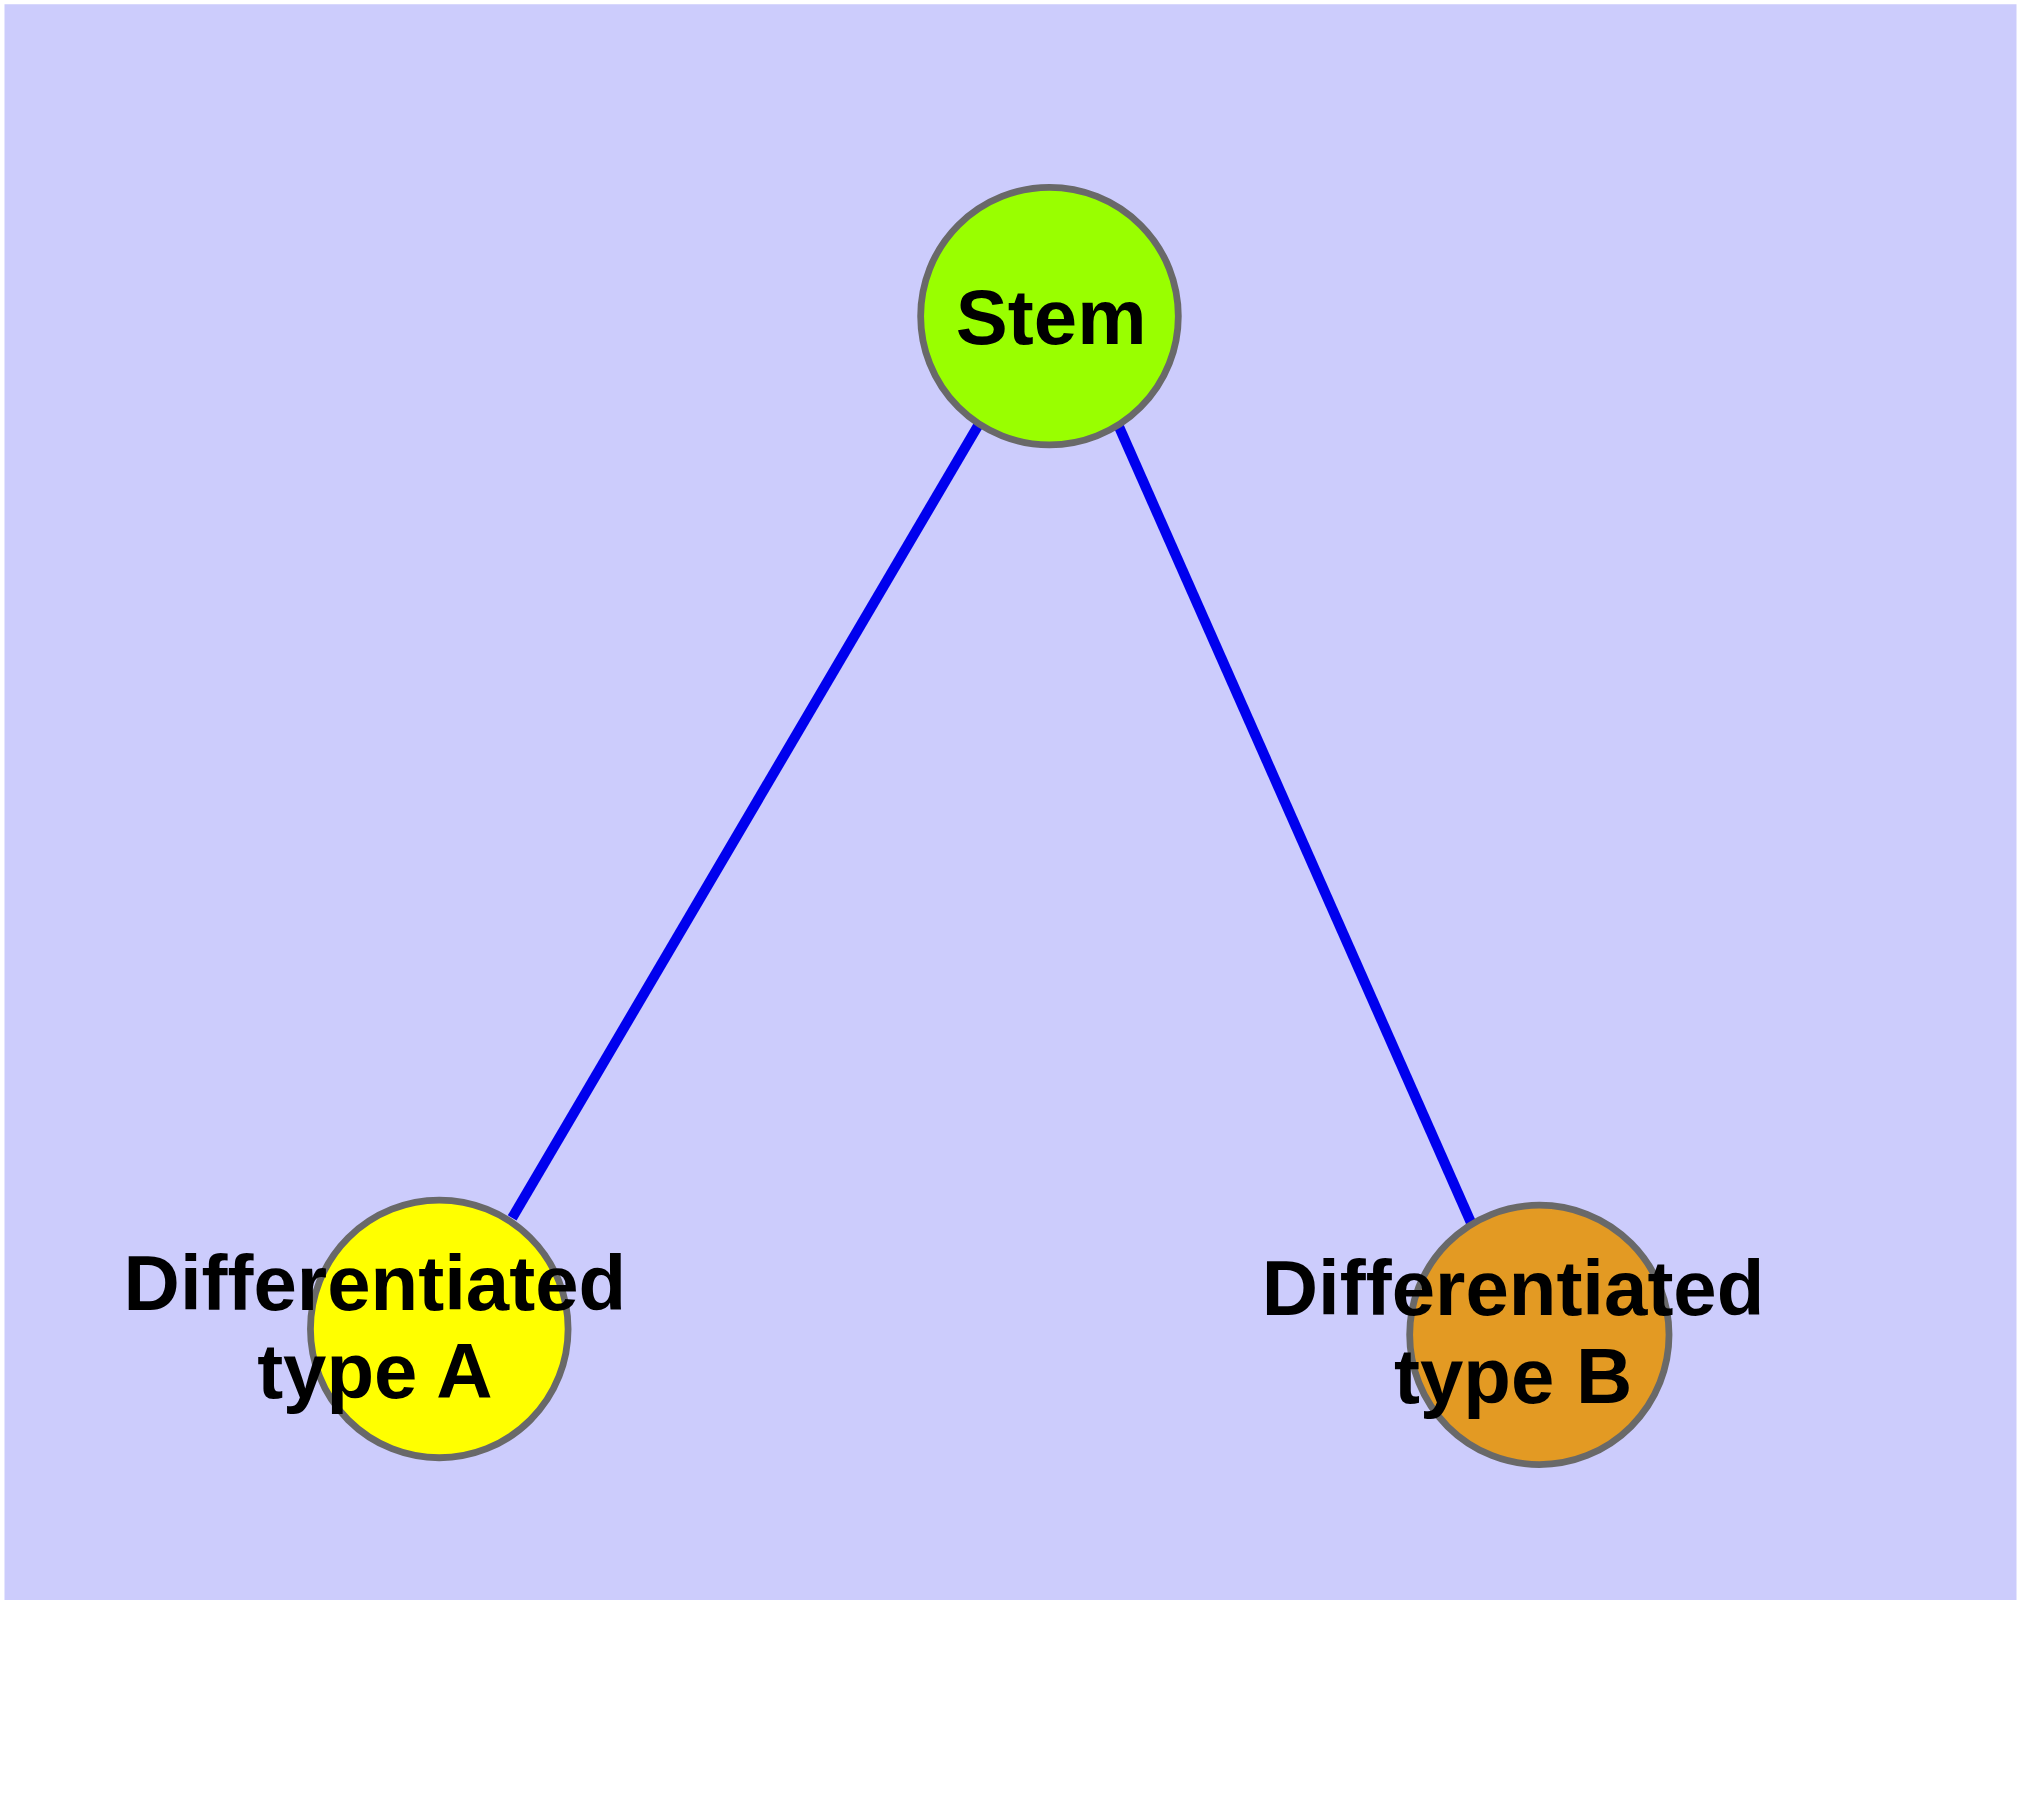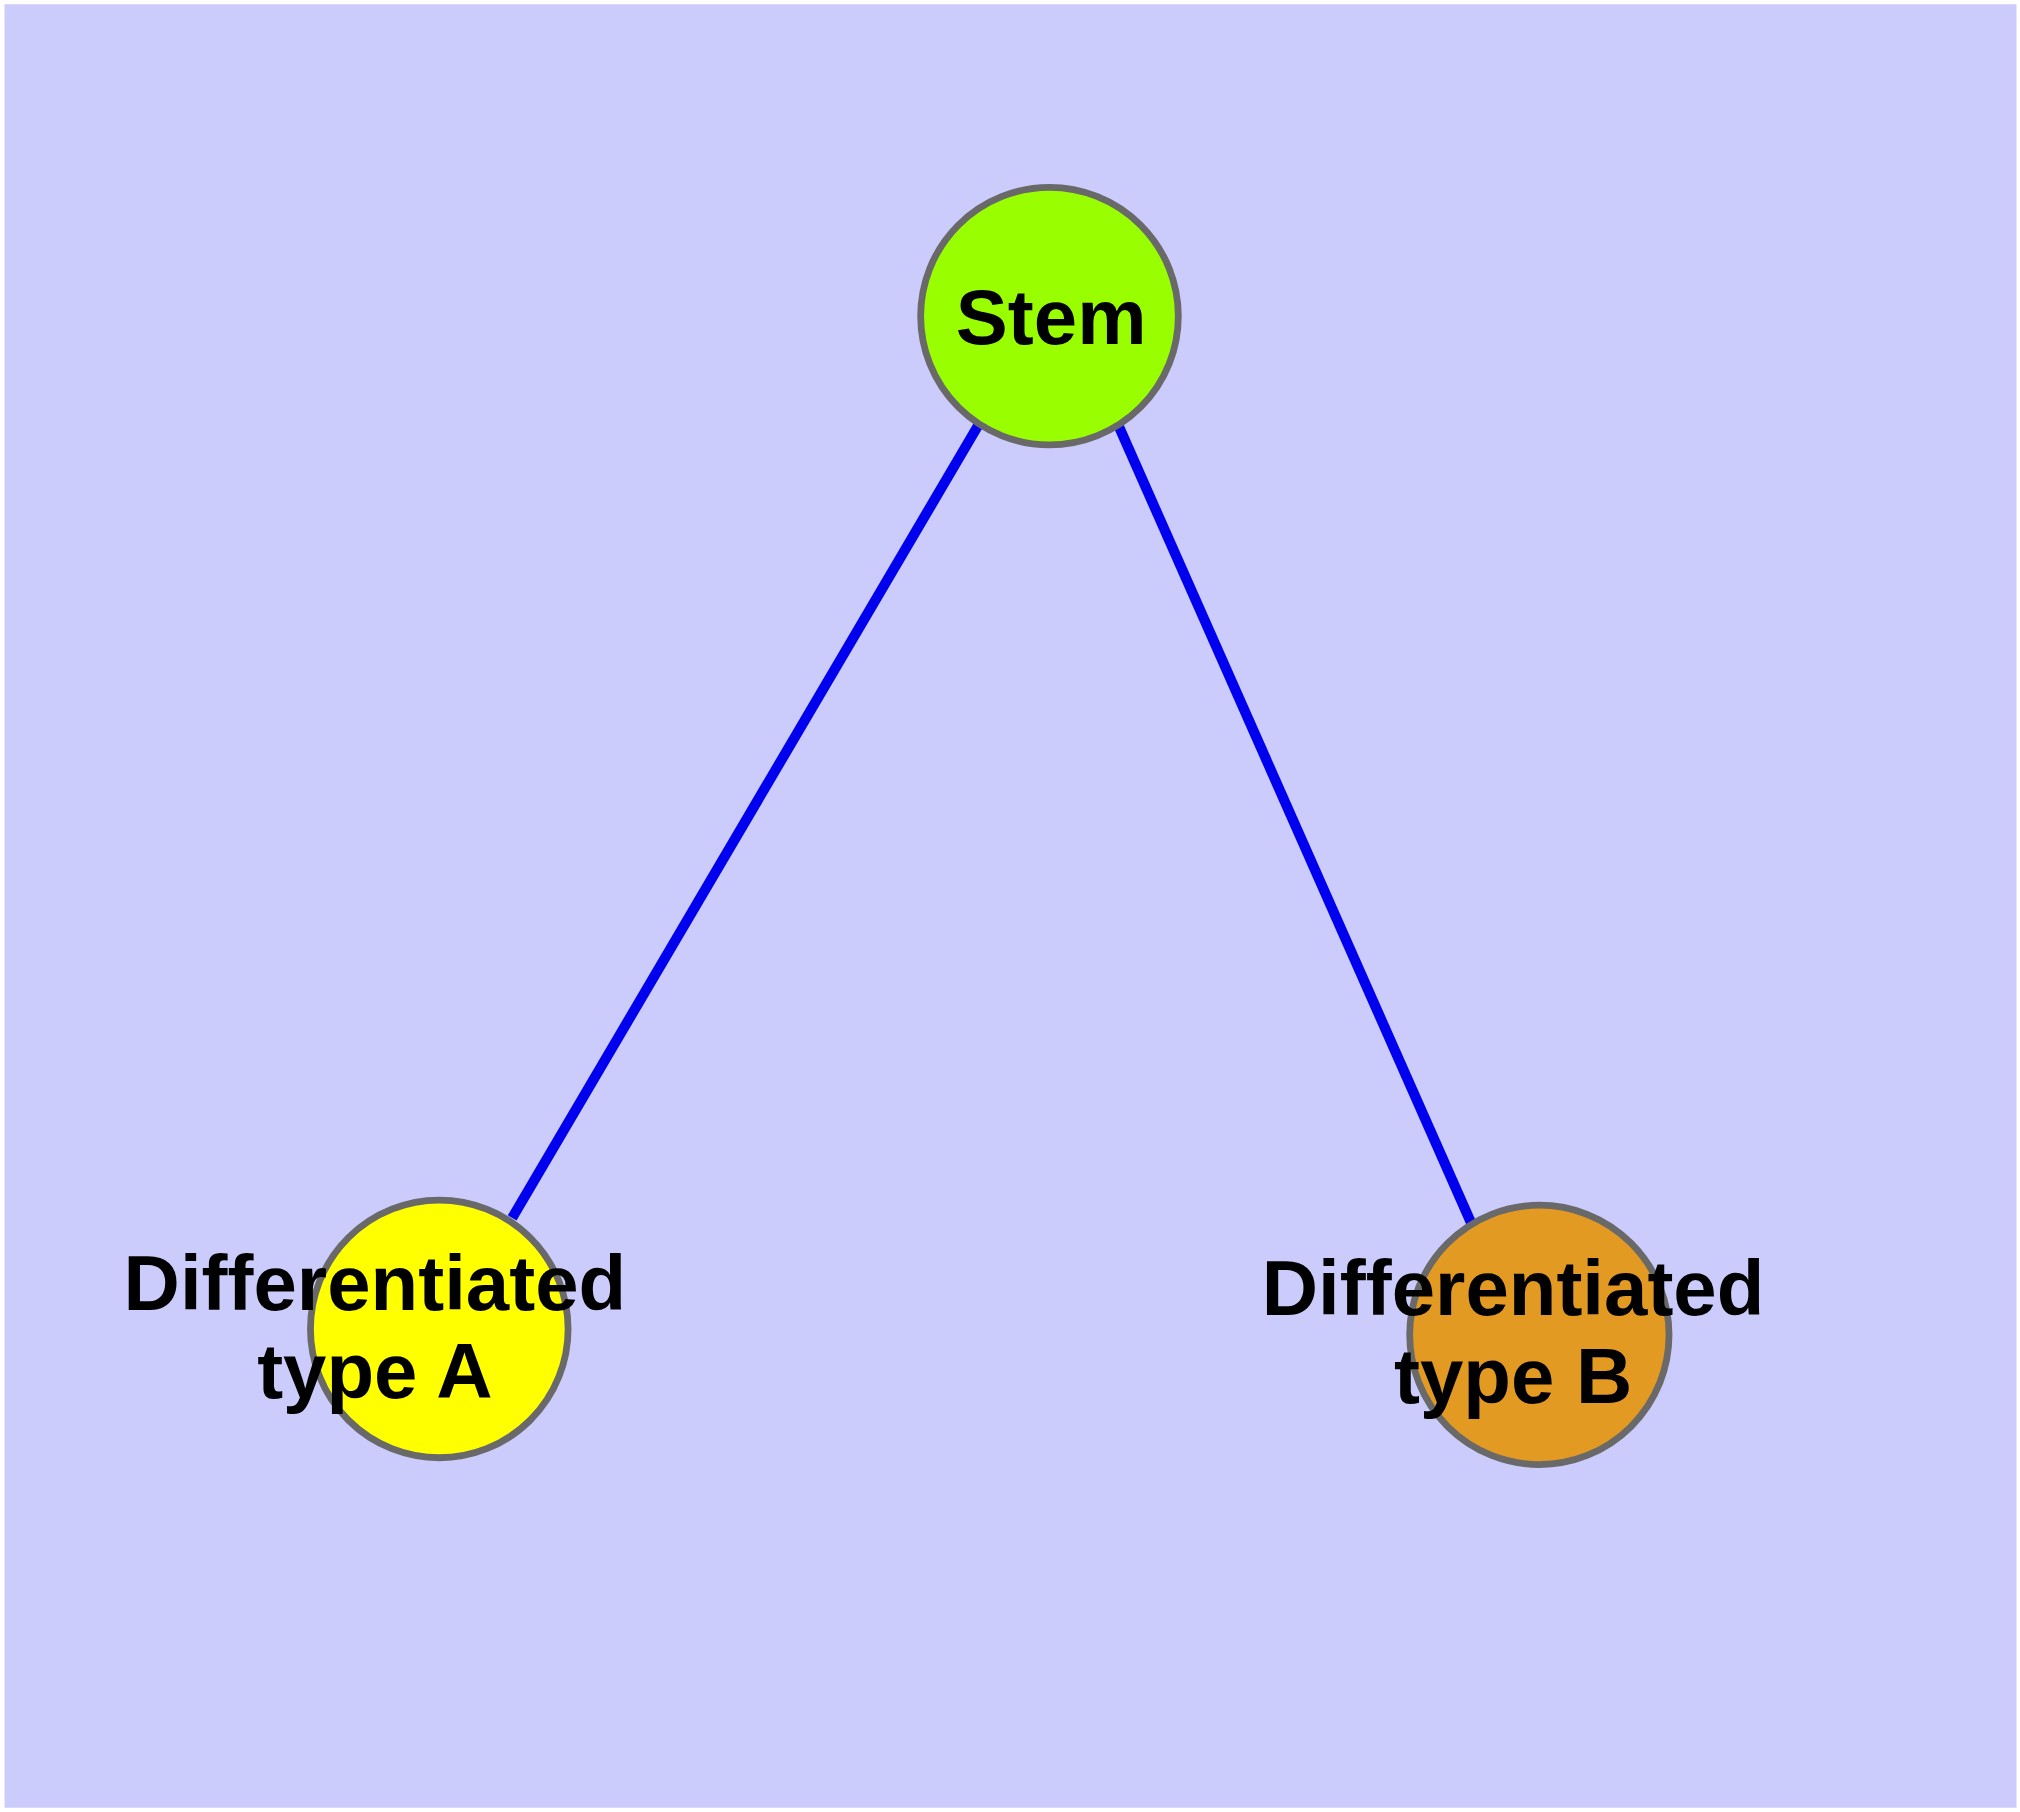--- a/index.html
+++ b/index.html
@@ -3,21 +3,21 @@
 <meta charset="utf-8">
 <style>
   html, body {
     margin: 0;
     padding: 0;
     background: #ffffff;
   }
   #canvas {
     position: relative;
     width: 2021px;
-    height: 1812px;
+    height: 1600px;
     background: #ffffff;
     overflow: hidden;
     font-family: "Liberation Sans", sans-serif;
   }
   #graph-svg {
     position: absolute;
     top: 0;
     left: 0;
     width: 2021px;
     height: 1812px;

